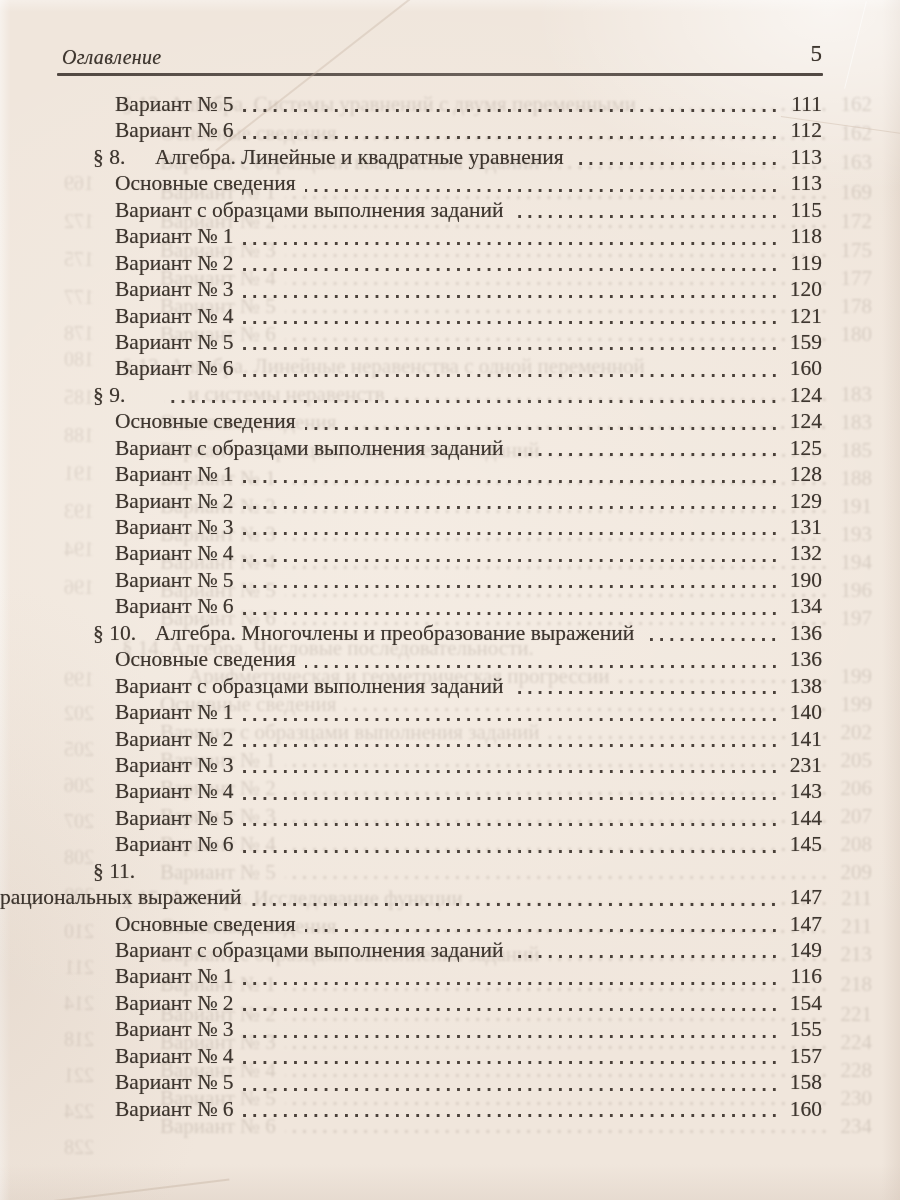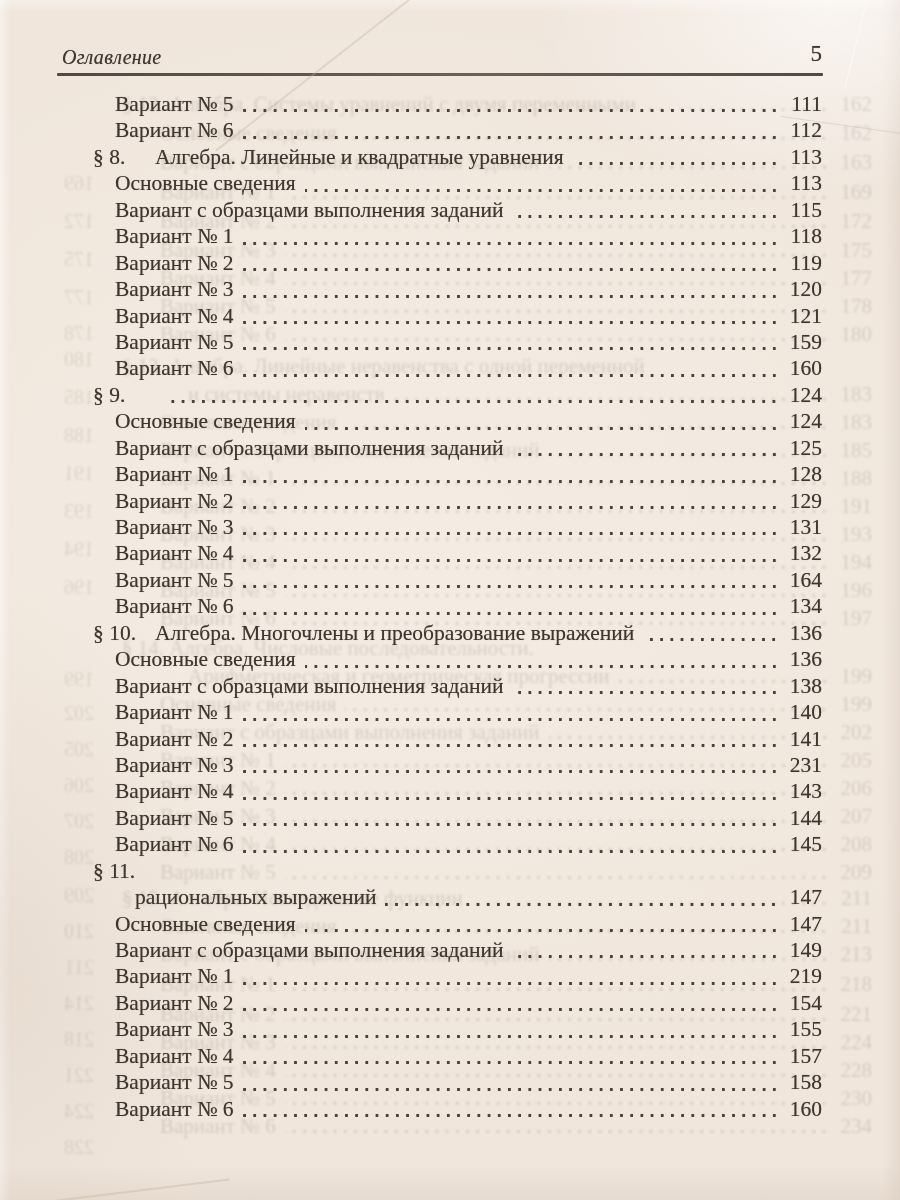--- a/index.html
+++ b/index.html
@@ -49,21 +49,21 @@
     text-shadow:0 0 .7px rgba(62,54,47,.55);
     z-index:3;
   }
   .row{
     display:flex;align-items:center;
     padding-right:78px;height:26.45px;white-space:nowrap;
   }
   .row.item{padding-left:115px;}
   .row.section{padding-left:93px;}
   .row.section .secnum{display:inline-block;width:62px;flex:0 0 auto;}
-  .row.cont{padding-left:135px;}
+  .row.cont{}
   .leader{
     flex:1 1 12px;min-width:10px;height:5px;align-self:flex-end;
     margin:0 7px 4px 9px;
     background-image:radial-gradient(circle 1.5px at 5px 2.5px, rgba(60,51,44,.92) 1.45px, rgba(60,51,44,0) 1.6px);
     background-size:10.2px 5px;background-repeat:repeat-x;background-position:right 0;
   }
   .pagenum{flex:0 0 auto;min-width:36px;text-align:right;}
   
   .ghosts{position:absolute;inset:0;z-index:1;pointer-events:none;}
   .gline{
@@ -398,21 +398,21 @@
         <span class="pagenum">131</span>
       </div>
       <div class="row item">
         <span>Вариант № 4</span>
         <span class="leader"></span>
         <span class="pagenum">132</span>
       </div>
       <div class="row item">
         <span>Вариант № 5</span>
         <span class="leader"></span>
-        <span class="pagenum">164</span>
+        <span class="pagenum">190</span>
       </div>
       <div class="row item">
         <span>Вариант № 6</span>
         <span class="leader"></span>
         <span class="pagenum">134</span>
       </div>
       <div class="row section">
         <span class="secnum">§ 10.</span>
         <span>Алгебра. Многочлены и преобразование выражений</span>
         <span class="leader"></span>
@@ -472,21 +472,21 @@
         <span class="pagenum">147</span>
       </div>
       <div class="row item">
         <span>Вариант с образцами выполнения заданий</span>
         <span class="leader"></span>
         <span class="pagenum">149</span>
       </div>
       <div class="row item">
         <span>Вариант № 1</span>
         <span class="leader"></span>
-        <span class="pagenum">219</span>
+        <span class="pagenum">116</span>
       </div>
       <div class="row item">
         <span>Вариант № 2</span>
         <span class="leader"></span>
         <span class="pagenum">154</span>
       </div>
       <div class="row item">
         <span>Вариант № 3</span>
         <span class="leader"></span>
         <span class="pagenum">155</span>

